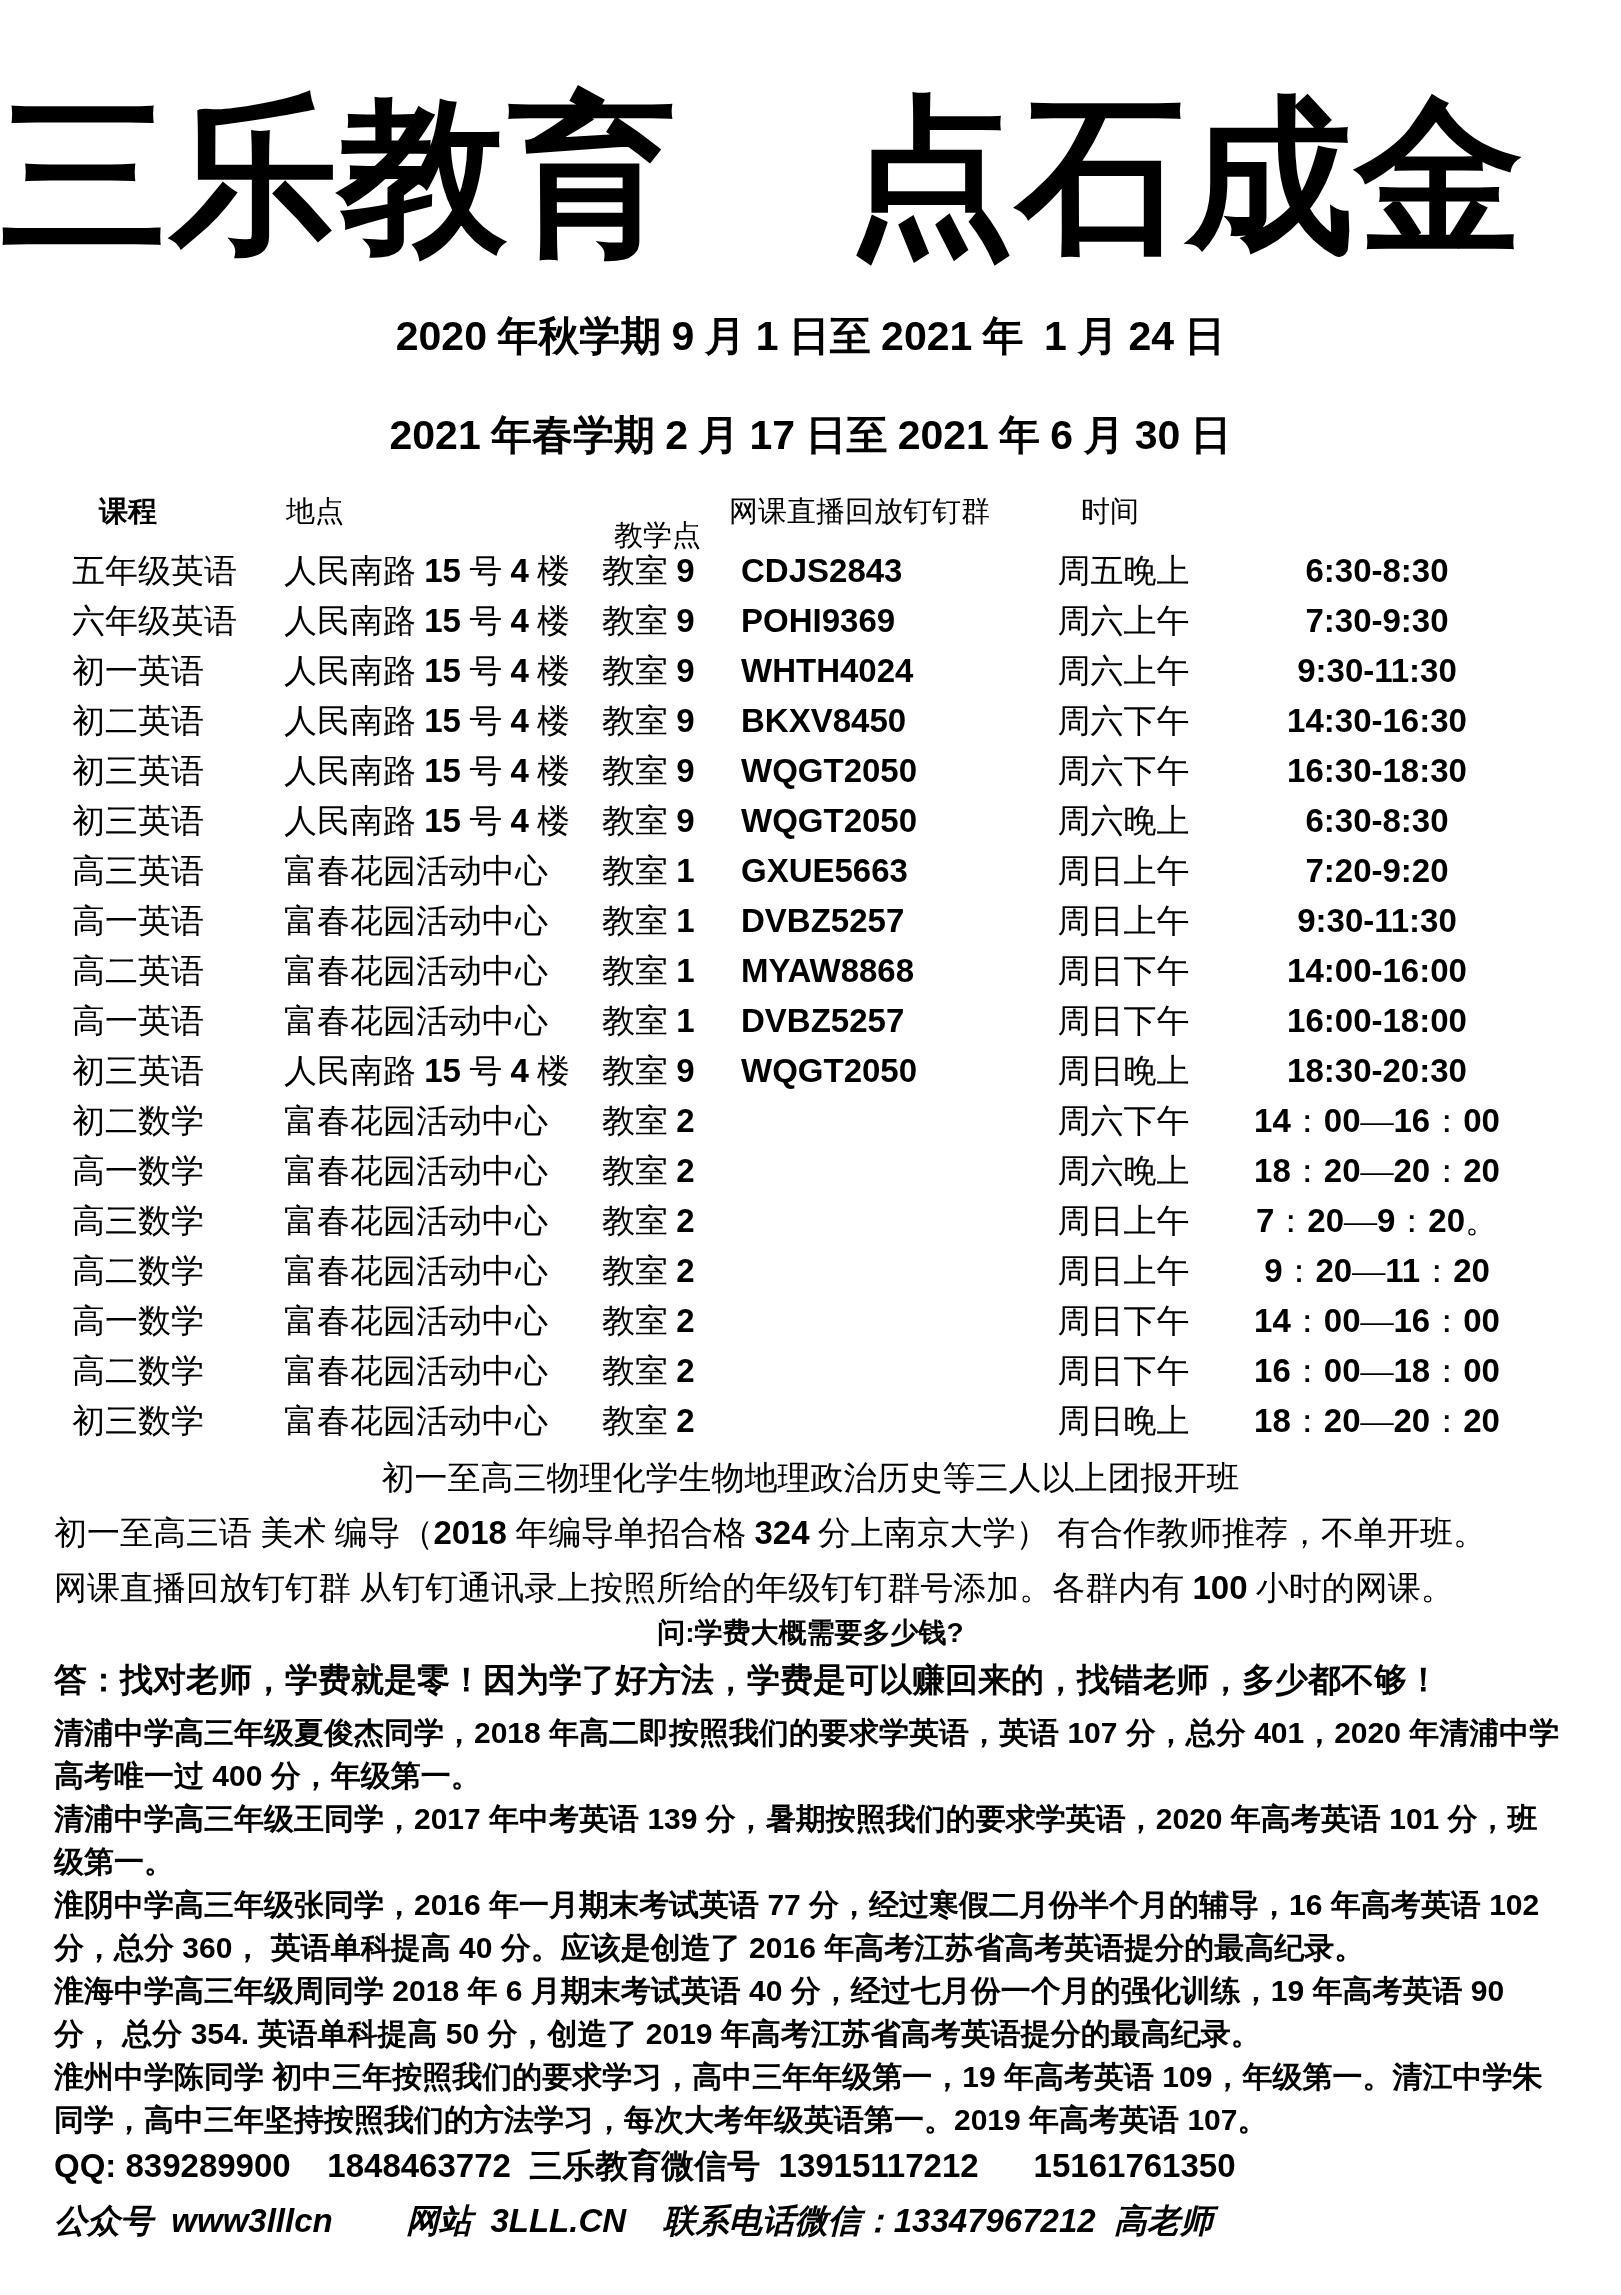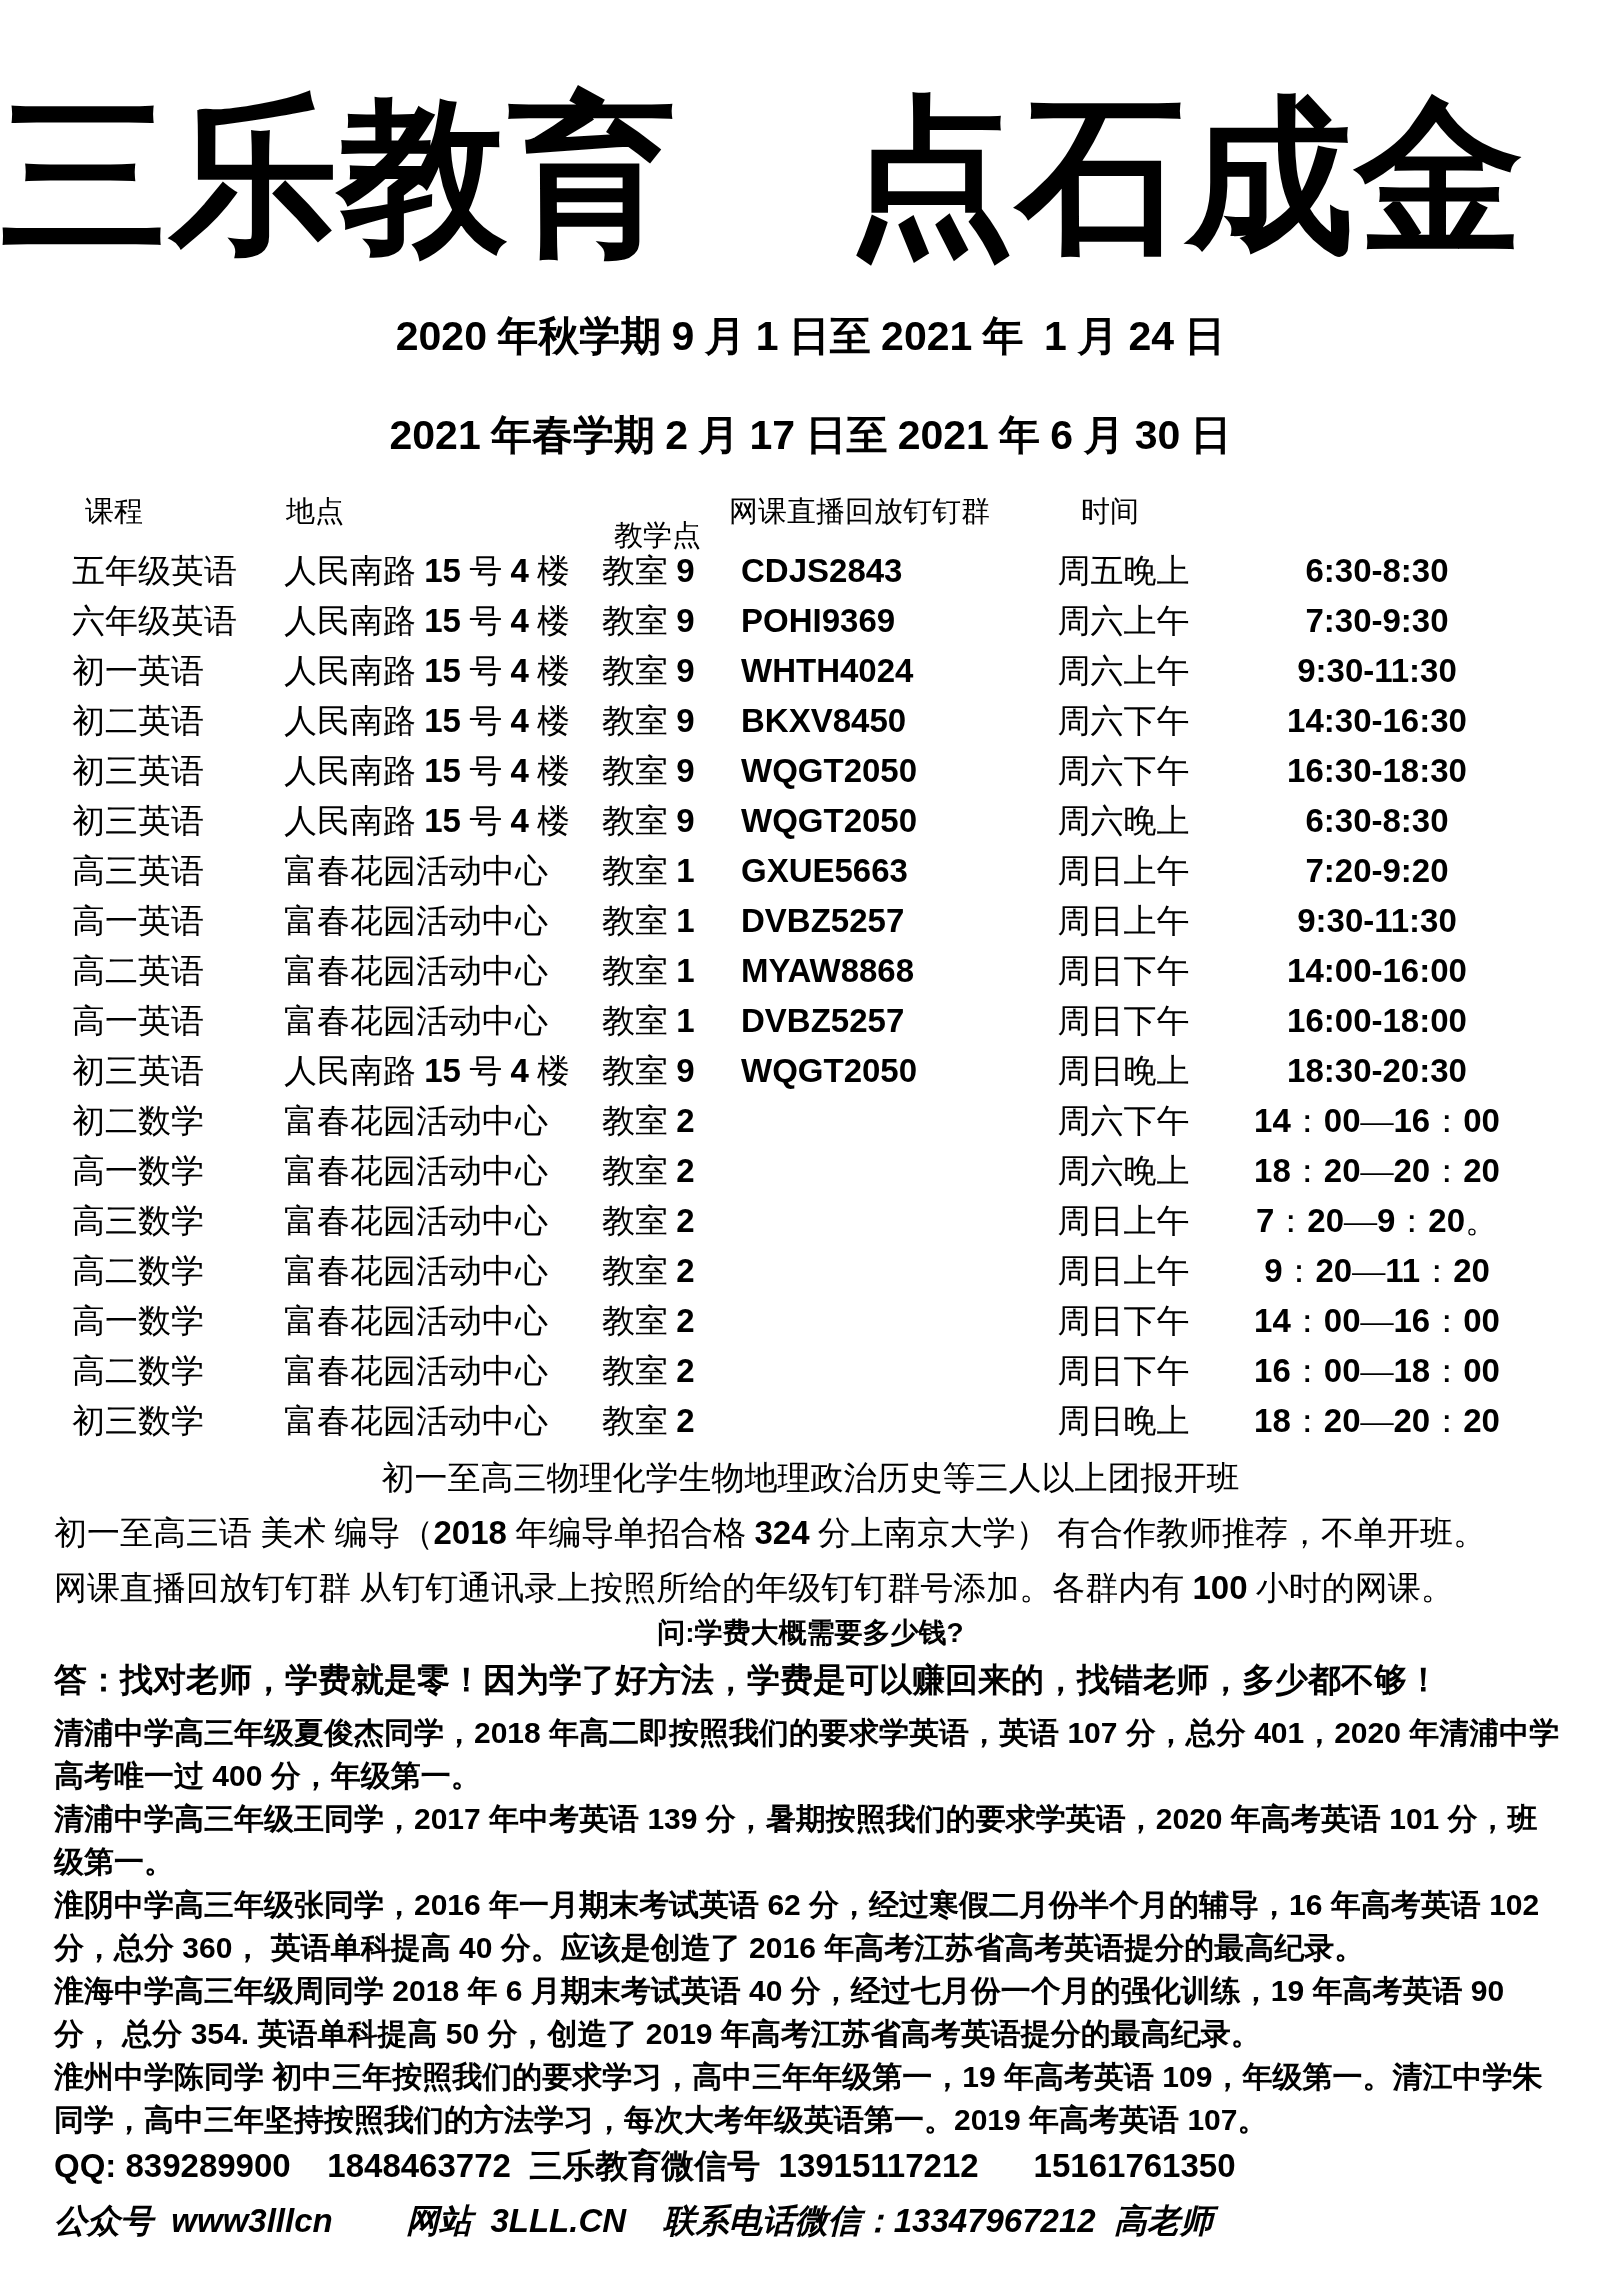--- a/index.html
+++ b/index.html
@@ -35,21 +35,21 @@
   
   .latin-bold b {
     font-family: "Liberation Sans", "DejaVu Sans", sans-serif;
     font-weight: 700;
     font-style: normal;
   }
 
   
   .thead { position: relative; height: 42px; margin-top: 30px; font-size: 29px; }
   .thead span { position: absolute; top: 0; white-space: pre; }
-  .h-course { left: 85px; }
+  .h-course { left: 99px; font-weight: bold; }
   .h-loc    { left: 286px; }
   .h-site   { left: 614px; margin-top: 24px; }
   .h-group  { left: 729px; }
   .h-time   { left: 1081px; }
 
   .tbody { margin-top: 16px; }
   .trow { position: relative; height: 50px; font-size: 33px; line-height: 42px; }
   .trow .c { position: absolute; top: 0; white-space: pre; }
   .c-course { left: 72px; }
   .c-loc    { left: 284px; }
@@ -288,21 +288,21 @@
   <div class="footnote">初一至高三物理化学生物地理政治历史等三人以上团报开班</div>
   <div class="note latin-bold">初一至高三语 美术 编导（<b>2018</b> 年编导单招合格 <b>324</b> 分上南京大学） 有合作教师推荐，不单开班。</div>
   <div class="note latin-bold">网课直播回放钉钉群 从钉钉通讯录上按照所给的年级钉钉群号添加。各群内有 <b>100</b> 小时的网课。</div>
 
   <div class="q-line">问:学费大概需要多少钱?</div>
   <div class="answer">答：找对老师，学费就是零！因为学了好方法，学费是可以赚回来的，找错老师，多少都不够！</div>
 
   <div class="stories">
     <p class="story">清浦中学高三年级夏俊杰同学，2018 年高二即按照我们的要求学英语，英语 107 分，总分 401，2020 年清浦中学高考唯一过 400 分，年级第一。</p>
     <p class="story">清浦中学高三年级王同学，2017 年中考英语 139 分，暑期按照我们的要求学英语，2020 年高考英语 101 分，班级第一。</p>
-    <p class="story">淮阴中学高三年级张同学，2016 年一月期末考试英语 62 分，经过寒假二月份半个月的辅导，16 年高考英语 102 分，总分 360， 英语单科提高 40 分。应该是创造了 2016 年高考江苏省高考英语提分的最高纪录。</p>
+    <p class="story">淮阴中学高三年级张同学，2016 年一月期末考试英语 77 分，经过寒假二月份半个月的辅导，16 年高考英语 102 分，总分 360， 英语单科提高 40 分。应该是创造了 2016 年高考江苏省高考英语提分的最高纪录。</p>
     <p class="story">淮海中学高三年级周同学 2018 年 6 月期末考试英语 40 分，经过七月份一个月的强化训练，19 年高考英语 90 分， 总分 354.  英语单科提高 50 分，创造了 2019 年高考江苏省高考英语提分的最高纪录。</p>
     <p class="story">淮州中学陈同学 初中三年按照我们的要求学习，高中三年年级第一，19 年高考英语 109，年级第一。清江中学朱同学，高中三年坚持按照我们的方法学习，每次大考年级英语第一。2019 年高考英语 107。</p>
   </div>
 
   <div class="contact">QQ: 839289900    1848463772  三乐教育微信号  13915117212      15161761350</div>
   <div class="contact second">公众号  www3lllcn        网站  3LLL.CN    联系电话微信：13347967212  高老师</div>
 
 </div>
 
 

